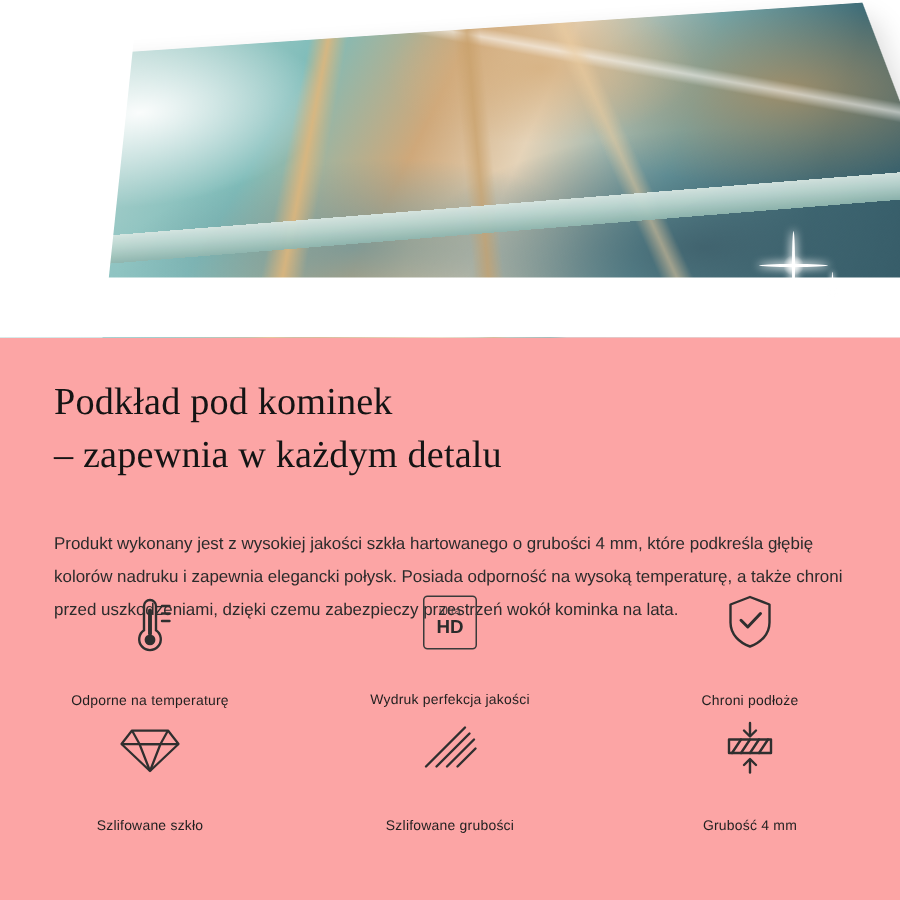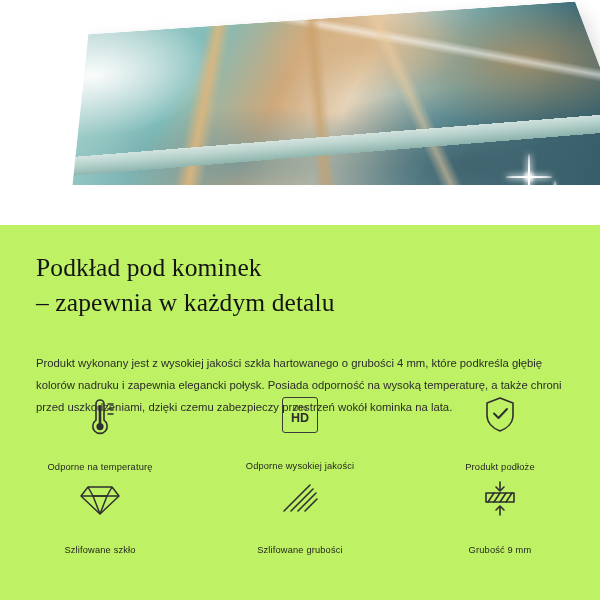--- a/index.html
+++ b/index.html
@@ -10,21 +10,21 @@
     width: 600px;
     height: 600px;
     background: #ffffff;
     font-family: "Liberation Sans", sans-serif;
     overflow: hidden;
   }
   .page {
     position: relative;
     width: 600px;
     height: 600px;
-    background: #bef264;
+    background: #fca5a5;
     overflow: hidden;
   }
 
   
   .hero {
     position: relative;
     width: 600px;
     height: 225px;
     overflow: hidden;
     background: #ffffff;
@@ -227,31 +227,31 @@
       <div class="feature-label">Odporne na temperaturę</div>
     </div>
 
     <div class="feature">
       <div class="feature-icon">
         <div class="ultrahd">
           <span class="u-top">ultra</span>
           <span class="u-bot">HD</span>
         </div>
       </div>
-      <div class="feature-label">Odporne wysokiej jakości</div>
+      <div class="feature-label">Wydruk perfekcja jakości</div>
     </div>
 
     <div class="feature">
       <div class="feature-icon">
         <svg width="40" height="44" viewBox="0 0 40 44" fill="none" stroke="#2f2f2f" stroke-width="1.6" stroke-linejoin="round" stroke-linecap="round">
           <path d="M20 5 L33 10 V22 c0 8-6 13.5-13 16-7-2.5-13-8-13-16V10z"></path>
           <path d="M14 20.5 l4.5 4.5 L27 16" stroke-width="2"></path>
         </svg>
       </div>
-      <div class="feature-label">Produkt podłoże</div>
+      <div class="feature-label">Chroni podłoże</div>
     </div>
 
     <div class="feature">
       <div class="feature-icon">
         <svg width="42" height="40" viewBox="0 0 42 40" fill="none" stroke="#2f2f2f" stroke-width="1.5" stroke-linejoin="round">
           <path d="M9 8 H33 L40 17 L21 35 L2 17 Z"></path>
           <path d="M2 17 H40"></path>
           <path d="M9 8 L14 17 L21 35"></path>
           <path d="M33 8 L28 17 L21 35"></path>
           <path d="M14 17 H28"></path>
@@ -276,17 +276,17 @@
       <div class="feature-icon">
         <svg width="44" height="40" viewBox="0 0 44 40" fill="none" stroke="#2f2f2f" stroke-width="1.6" stroke-linecap="round" stroke-linejoin="round">
           <path d="M22 3 V11"></path>
           <path d="M18 8 L22 12 L26 8"></path>
           <rect x="8" y="14" width="28" height="9"></rect>
           <path d="M10 23 L16 14 M16 23 L22 14 M22 23 L28 14 M28 23 L34 14"></path>
           <path d="M22 36 V28"></path>
           <path d="M18 31 L22 27 L26 31"></path>
         </svg>
       </div>
-      <div class="feature-label">Grubość 9 mm</div>
+      <div class="feature-label">Grubość 4 mm</div>
     </div>
 
   </div>
 </div>
 
 </body></html>

